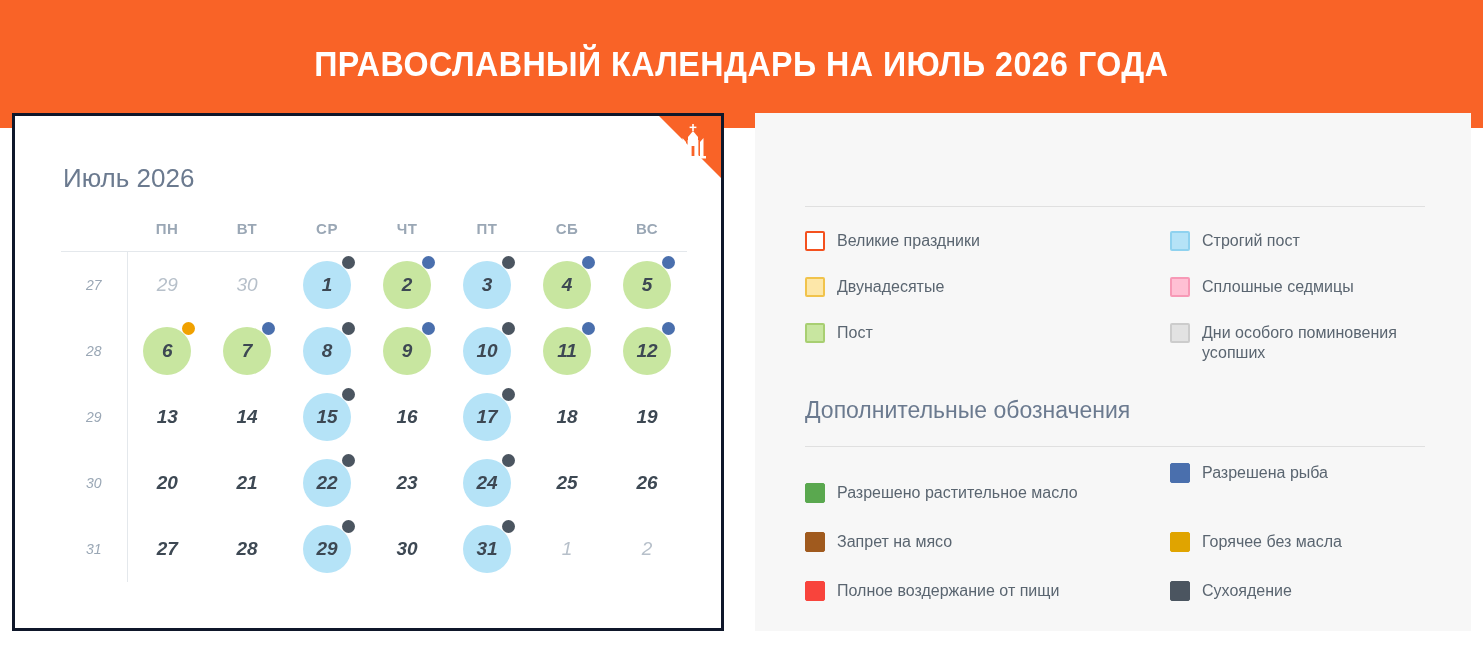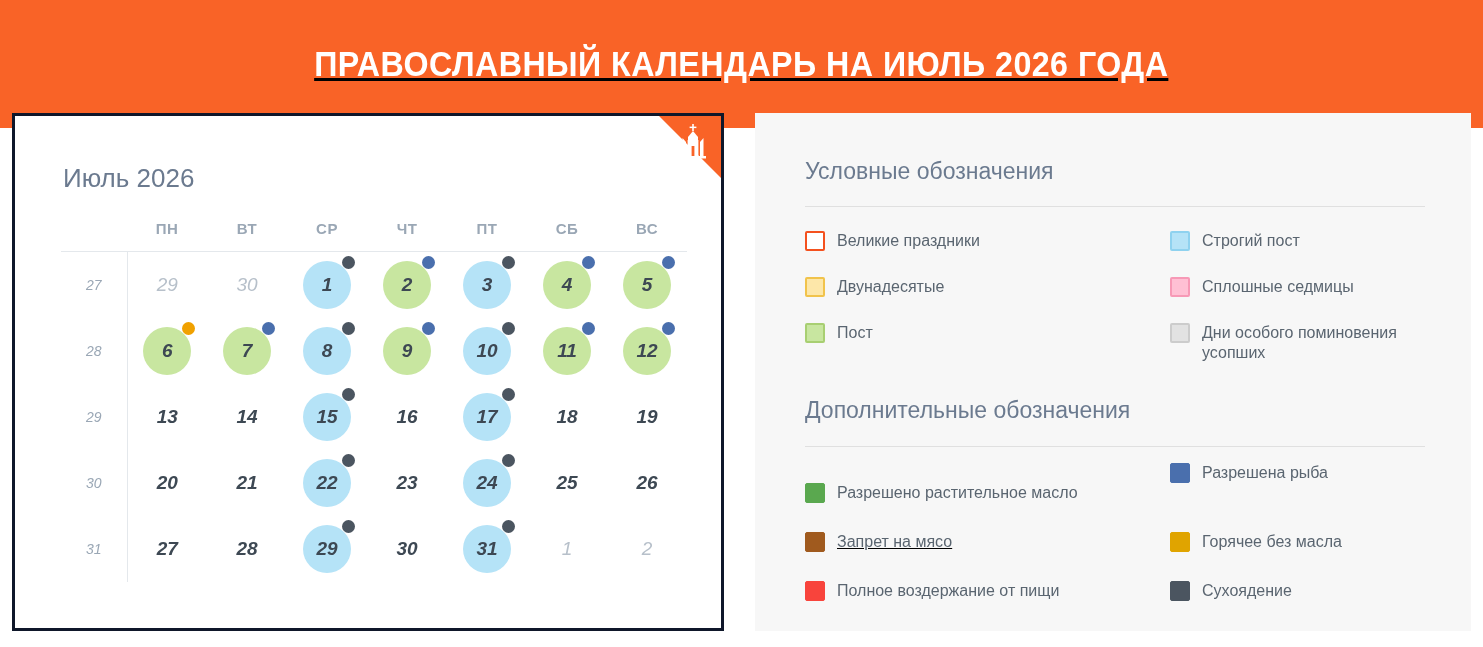--- a/index.html
+++ b/index.html
@@ -19,21 +19,20 @@
   
   .header {
     position: absolute;
     left: 0; top: 0;
     width: 1483px;
     height: 128px;
     background: #f96327;
     display: flex;
     align-items: center;
     justify-content: center;
-    text-decoration: underline;
   }
   .header-title {
     color: #ffffff;
     font-size: 35px;
     font-weight: bold;
     letter-spacing: 0.5px;
     text-transform: uppercase;
     font-family: "Liberation Sans", sans-serif;
     transform: scaleX(0.92);
   }
@@ -433,21 +432,20 @@
                   <div class="dayinner bg-none muted">2</div>
                 </div>
               </td>
             </tr>
           </tbody>
       </table>
     </div>
   </div>
 
   <div class="legend-card">
-    <div class="legend-h h1">Условные обозначения</div>
     <div class="legend-rule r1"></div>
 
     <div class="legend-h h2">Дополнительные обозначения</div>
     <div class="legend-rule r2"></div>
 
     <div id="legend-main">
         <div class="lrow" style="left: 50px; top: 118px;">
           <span class="sw sw-sq" style="background: rgb(255, 255, 255); border: 2px solid rgb(244, 81, 30);"></span>
           <span class="ltext">Великие праздники</span>
         </div>
@@ -470,21 +468,21 @@
         <div class="lrow" style="left: 415px; top: 210px;">
           <span class="sw sw-sq" style="background: rgb(226, 226, 226); border: 2px solid rgb(204, 204, 204);"></span>
           <span class="ltext">Дни особого поминовения усопших</span>
         </div>
       </div>
     <div id="legend-extra">
         <div class="lrow" style="left: 50px; top: 370px;">
           <span class="sw sw-sq" style="background: rgb(90, 168, 79); border: 1px solid rgb(90, 168, 79);"></span>
           <span class="ltext">Разрешено растительное масло</span>
         </div>
-        <div class="lrow" style="left: 50px; top: 419px; text-decoration: underline;">
+        <div class="lrow" style="left: 50px; top: 419px;">
           <span class="sw sw-sq" style="background: rgb(160, 90, 30); border: 1px solid rgb(160, 90, 30);"></span>
           <span class="ltext">Запрет на мясо</span>
         </div>
         <div class="lrow" style="left: 50px; top: 468px;">
           <span class="sw sw-sq" style="background: rgb(248, 68, 60); border: 1px solid rgb(248, 68, 60);"></span>
           <span class="ltext">Полное воздержание от пищи</span>
         </div>
         <div class="lrow" style="left: 415px; top: 350px;">
           <span class="sw sw-sq" style="background: rgb(74, 111, 173); border: 1px solid rgb(74, 111, 173);"></span>
           <span class="ltext">Разрешена рыба</span>

